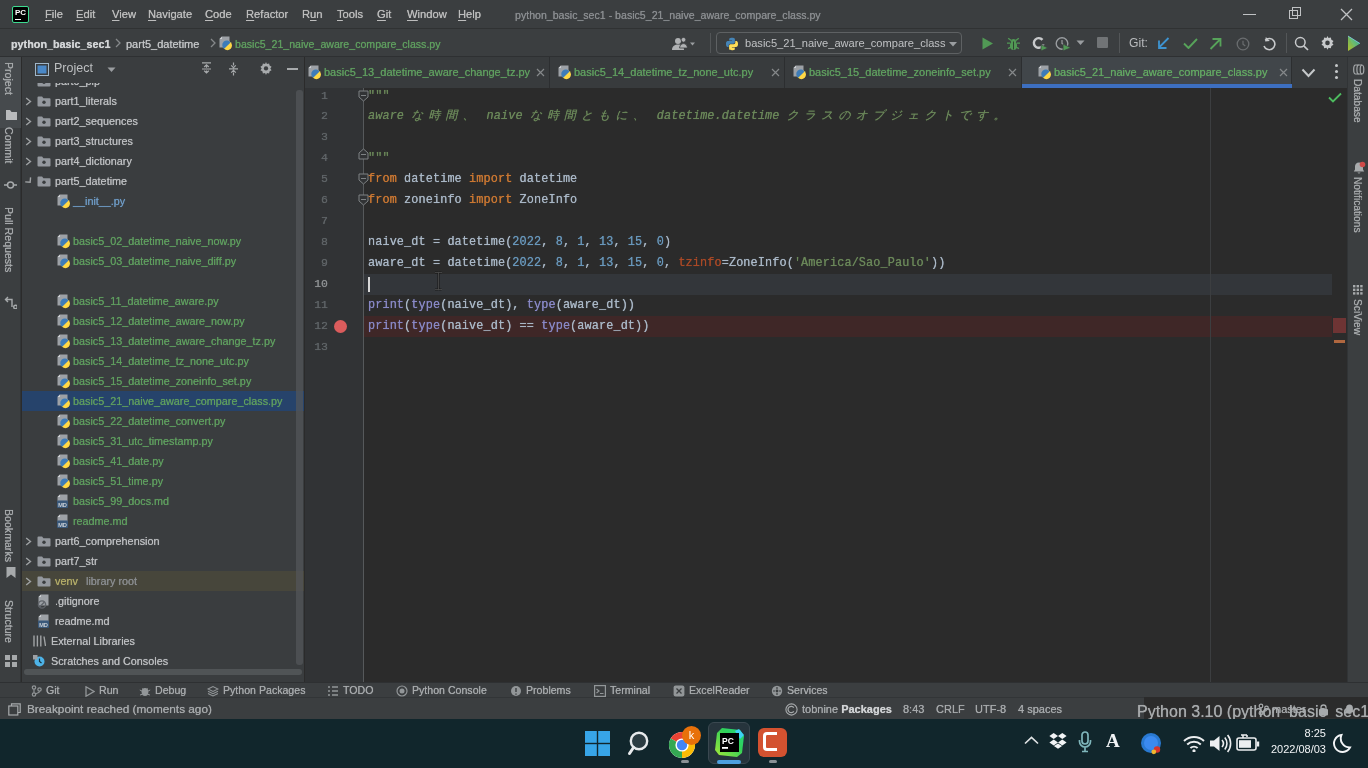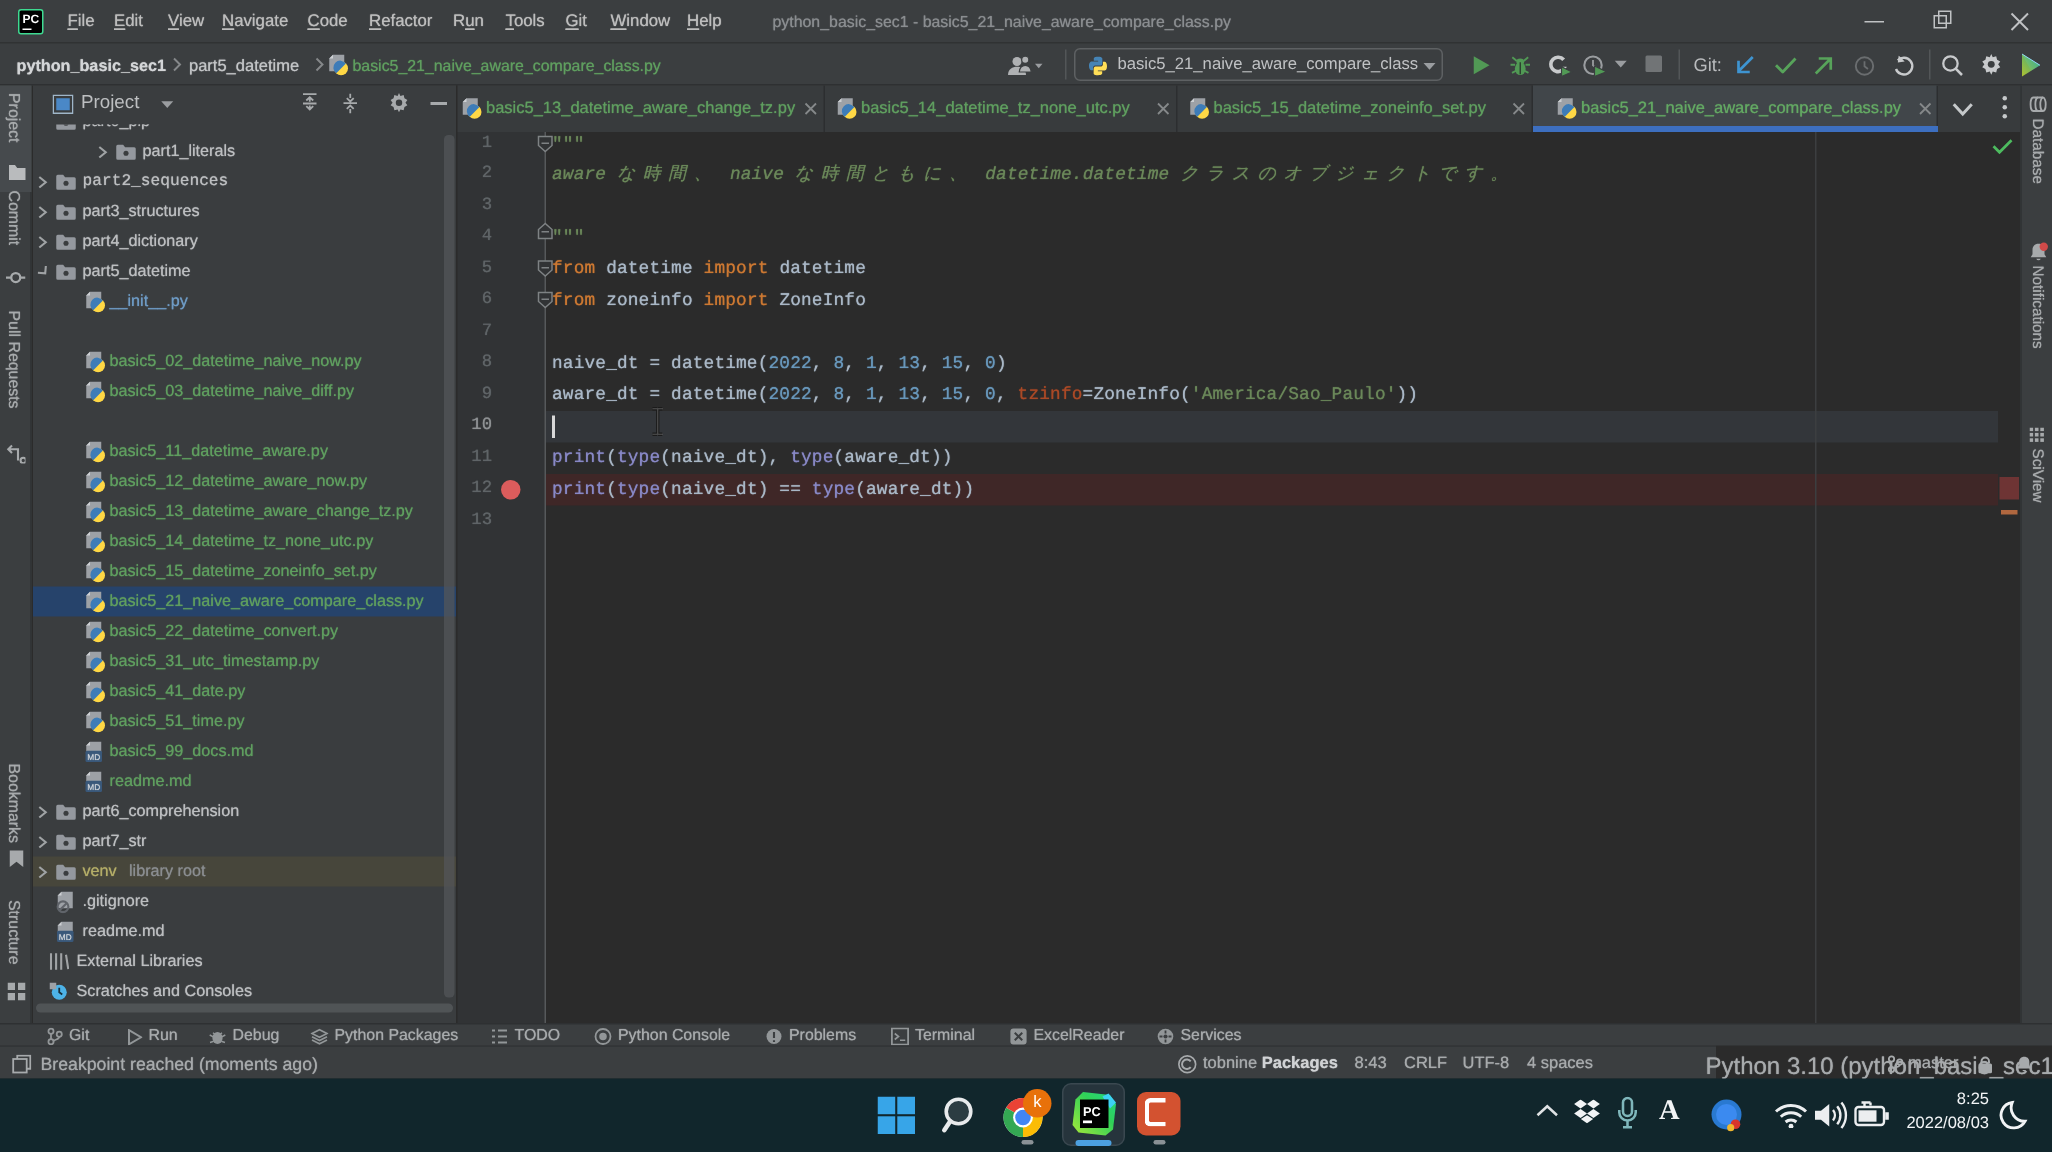--- a/index.html
+++ b/index.html
@@ -222,31 +222,31 @@
     <div class="abs" id="tree" style="left:0;top:0;width:282px;height:625px;">
     <div class="abs" style="left:0;top:26px;width:282px;height:8px;overflow:hidden;">
           <div class="trow" style="top:-12px;">
             <svg class="abs" style="left:15px;top:4px;" width="14" height="12">
               <path d="M.5 2.5 a1 1 0 0 1 1-1 h3.6 l1.3 1.7 h6.1 a1 1 0 0 1 1 1 v6.3 a1 1 0 0 1 -1 1 h-11 a1 1 0 0 1 -1-1 z" fill="#94989e"></path>
               <circle cx="7" cy="7.2" r="1.7" fill="#3a3d3f"></circle>
             </svg>
             <span class="abs" style="left:33px;color:#bcbec0;">part0_pip</span>
           </div>
         </div>
-    <div class="trow" style="top:34px;margin-left:40px;">
+    <div class="trow" style="top:34px;">
           <svg class="abs" style="left:3px;top:6px;" width="7" height="9">
             <path d="M1.2 1 L5.5 4.5 L1.2 8" stroke="#9fa2a4" stroke-width="1.4" fill="none"></path>
           </svg>
           <svg class="abs" style="left:15px;top:4px;" width="14" height="12">
             <path d="M.5 2.5 a1 1 0 0 1 1-1 h3.6 l1.3 1.7 h6.1 a1 1 0 0 1 1 1 v6.3 a1 1 0 0 1 -1 1 h-11 a1 1 0 0 1 -1-1 z" fill="#94989e"></path>
             <circle cx="7" cy="7.2" r="1.7" fill="#3a3d3f"></circle>
           </svg>
           <span class="abs" style="left:33px;color:#bcbec0;">part1_literals</span>
         </div>
-    <div class="trow" style="top:54px;font-family:Liberation Mono, monospace;">
+    <div class="trow" style="top:54px;">
           <svg class="abs" style="left:3px;top:6px;" width="7" height="9">
             <path d="M1.2 1 L5.5 4.5 L1.2 8" stroke="#9fa2a4" stroke-width="1.4" fill="none"></path>
           </svg>
           <svg class="abs" style="left:15px;top:4px;" width="14" height="12">
             <path d="M.5 2.5 a1 1 0 0 1 1-1 h3.6 l1.3 1.7 h6.1 a1 1 0 0 1 1 1 v6.3 a1 1 0 0 1 -1 1 h-11 a1 1 0 0 1 -1-1 z" fill="#94989e"></path>
             <circle cx="7" cy="7.2" r="1.7" fill="#3a3d3f"></circle>
           </svg>
           <span class="abs" style="left:33px;color:#bcbec0;">part2_sequences</span>
         </div>
     <div class="trow" style="top:74px;">

